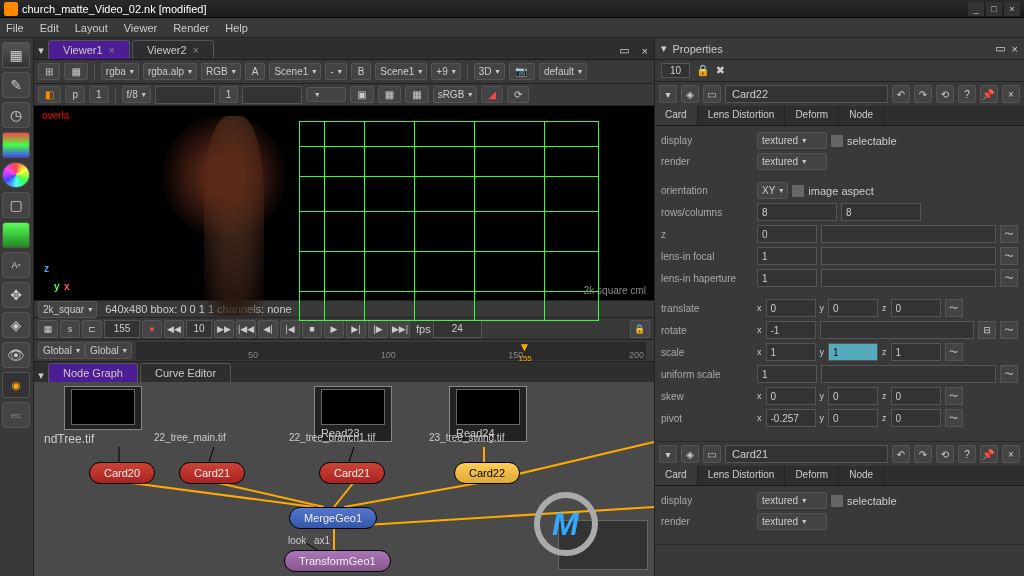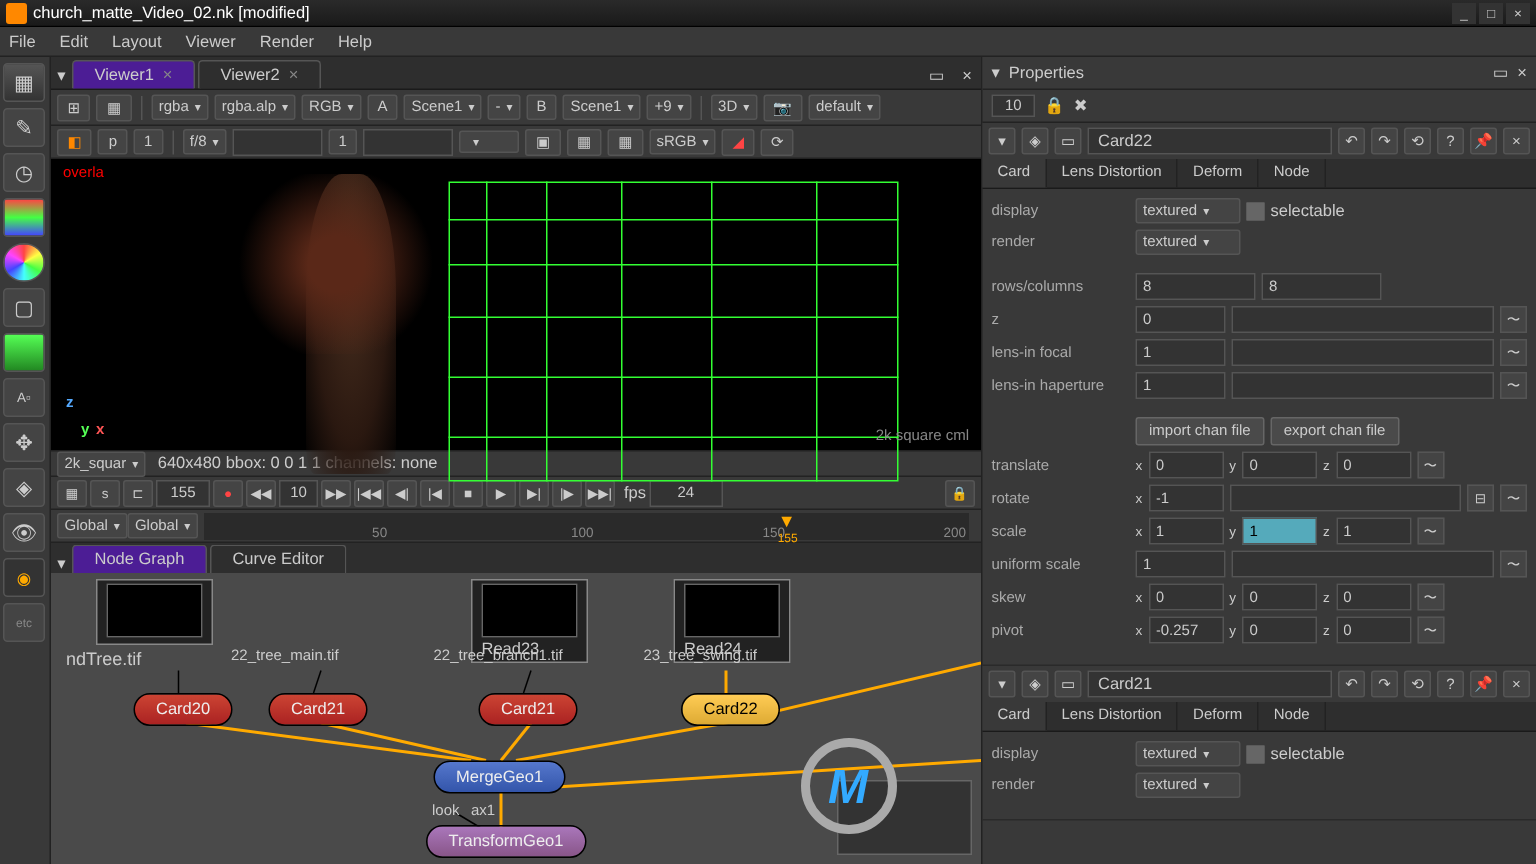--- a/index.html
+++ b/index.html
@@ -312,20 +312,26 @@
           <div class="dropdown" style="min-width:70px">textured</div>
           <div class="checkbox" style="background:#666"></div>
           <span>selectable</span>
         </div>
         <div class="prop-row">
           <div class="prop-label">render</div>
           <div class="dropdown" style="min-width:70px" and="props.card card22 render">textured</div>
         </div>
         <div style="height:8px"></div>
         <div class="prop-row">
+          <div class="prop-label">orientation</div>
+          <div class="dropdown">XY</div>
+          <div class="checkbox" style="background:#666"></div>
+          <span>image aspect</span>
+        </div>
+        <div class="prop-row">
           <div class="prop-label">rows/columns</div>
           <input class="prop-input" style="width: 80px;" value="8">
           <input class="prop-input" style="width: 80px;" value="8">
         </div>
         <div class="prop-row">
           <div class="prop-label">z</div>
           <input class="prop-input" style="width: 60px;" value="0">
           <div class="prop-slider"></div>
           <div class="anim-btn">〜</div>
         </div>
@@ -335,25 +341,20 @@
           <div class="prop-slider"></div>
           <div class="anim-btn">〜</div>
         </div>
         <div class="prop-row">
           <div class="prop-label">lens-in haperture</div>
           <input class="prop-input" style="width: 60px;" value="1">
           <div class="prop-slider"></div>
           <div class="anim-btn">〜</div>
         </div>
         <div style="height:8px"></div>
-        <div class="prop-row">
-          <div class="prop-label"></div>
-          <button class="prop-btn">import chan file</button>
-          <button class="prop-btn">export chan file</button>
-        </div>
         <div class="prop-row">
           <div class="prop-label">translate</div>
           <span style="font-size:9px">x</span>
             <input class="prop-input" style="width: 50px;" value="0">
           <span style="font-size:9px">y</span>
             <input class="prop-input" style="width: 50px;" value="0">
           <span style="font-size:9px">z</span>
             <input class="prop-input" style="width: 50px;" value="0">
           <div class="anim-btn">〜</div>
         </div>

